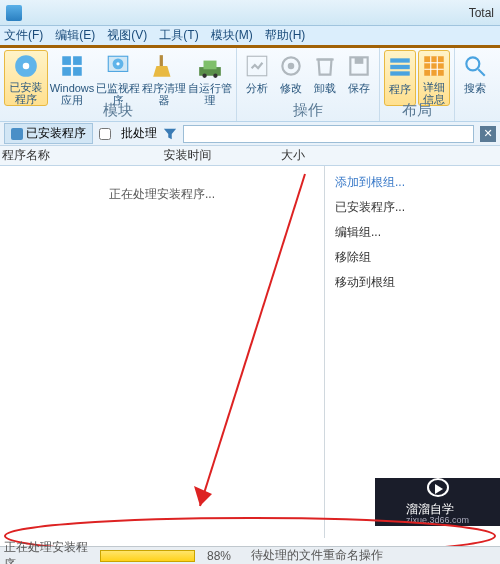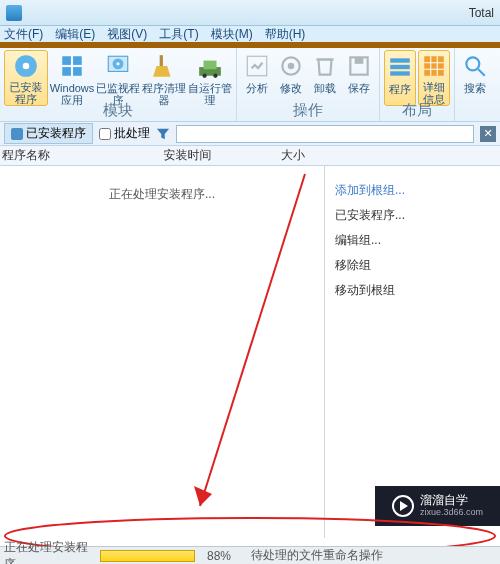--- a/index.html
+++ b/index.html
@@ -1,51 +1,51 @@
 <!DOCTYPE html>
 <html><head>
 <meta charset="utf-8">
 <style>
 * { margin: 0; padding: 0; box-sizing: border-box; font-family: "Microsoft YaHei", sans-serif; font-size: 12px; }
 body { width: 500px; height: 564px; background: #fff; overflow: hidden; position: relative; }
 .titlebar { height: 26px; background: linear-gradient(#e6f3fb,#cfe7f5); display: flex; align-items: center; padding: 0 6px; border-bottom: 1px solid #a0c4de; }
 .titlebar .app-icon { width: 16px; height: 16px; margin-right: 6px; background: linear-gradient(#5ab0e8,#2a7fc0); border-radius: 2px; }
 .titlebar .title { flex: 1; text-align: right; color: #333; }
-.menubar { height: 22px; background: #dbeefc; display: flex; align-items: center; padding: 0 4px; gap: 12px; color: #1a4b7a; border-bottom: 6px solid #a16207; }
+.menubar { height: 22px; background: #dbeefc; display: flex; align-items: center; padding: 0 4px; gap: 12px; color: #1a4b7a; border-bottom: 3px solid #a16207; }
 .menubar span { cursor: default; }
 .ribbon { background: linear-gradient(#f7fbff,#e6f1fa); border-bottom: 1px solid #b8d4ea; display: flex; height: 74px; }
 .rgroup { display: flex; flex-direction: column; align-items: center; border-right: 1px solid #c8dcec; padding: 2px 4px 14px; position: relative; }
 .rgroup .row { display: flex; gap: 2px; }
 .rgroup .glabel { position: absolute; bottom: 1px; left: 0; right: 0; text-align: center; font-size: 15px; color: #5a7a95; }
 .rbtn { display: flex; flex-direction: column; align-items: center; justify-content: flex-start; width: 44px; height: 56px; border-radius: 3px; padding-top: 2px; cursor: pointer; }
 .rbtn.small { width: 32px; }
 .rbtn.sel { background: linear-gradient(#fff3c8,#ffe08f); border: 1px solid #e8b942; }
 .rbtn .ic { width: 28px; height: 28px; margin-bottom: 2px; display: flex; align-items: center; justify-content: center; }
 .rbtn .lbl { font-size: 11px; color: #2a577e; text-align: center; line-height: 1.1; }
 .filterbar { height: 24px; background: #e9f2fa; display: flex; align-items: center; padding: 0 4px; border-bottom: 1px solid #c0d6e8; gap: 6px; }
 .filterbar .tabbtn { background: #d2e6f5; border: 1px solid #a5c5de; padding: 1px 6px; display: flex; align-items: center; gap: 3px; }
 .filterbar .tabbtn .tic { width: 12px; height: 12px; background: #4a8fc7; border-radius: 2px; }
-.filterbar .chk { display: flex; align-items: center; gap: 3px; }
+.filterbar .chk { display: flex; align-items: center; gap: 10px; }
 .filterbar .chk input { width: 12px; height: 12px; }
 .filterbar .funnel { width: 14px; height: 14px; color: #3a7bb5; }
 .filterbar .searchbox { flex: 1; border: 1px solid #9cbdd6; height: 18px; padding: 0 4px; background: #fff; }
 .filterbar .closeic { width: 16px; height: 16px; background: #5a7a95; color: #fff; display: flex; align-items: center; justify-content: center; font-size: 11px; cursor: pointer; }
 .cols { height: 20px; background: #f0f6fb; border-bottom: 1px solid #c0d6e8; display: flex; align-items: center; color: #333; }
 .cols .c1 { width: 120px; padding-left: 2px; }
 .cols .c2 { flex: 1; text-align: center; }
 .cols .c3 { width: 70px; text-align: right; padding-right: 20px; }
 .cols .cside { width: 175px; border-left: 1px solid #c0d6e8; }
 .workarea { display: flex; height: 372px; position: relative; }
 .listpane { flex: 1; position: relative; border-right: 1px solid #d0d8de; }
 .listpane .processing { width: 100%; text-align: center; color: #555; margin-top: 20px; }
-.sidepanel { width: 175px; background: #fff; padding: 4px 0; margin-top: 8px; }
+.sidepanel { width: 175px; background: #fff; padding: 4px 0; }
 .sidepanel .sitem { padding: 4px 10px; color: #333; font-size: 12px; cursor: pointer; }
 .sidepanel .sitem.blue { color: #3979c8; }
 .arrow-svg { position: absolute; left: 0; top: 0; width: 325px; height: 372px; pointer-events: none; }
-.watermark { position: absolute; right: 0; bottom: 38px; width: 125px; height: 40px; background: #1a1d2a; display: flex; align-items: center; justify-content: center; gap: 6px; }
+.watermark { position: absolute; right: 0; bottom: 38px; width: 125px; height: 48px; background: #1a1d2a; display: flex; align-items: center; justify-content: center; gap: 6px; flex-direction: column; }
 .watermark .play { width: 22px; height: 22px; border: 2px solid #fff; border-radius: 50%; position: relative; }
 .watermark .play::after { content:''; position:absolute; left:6px; top:4px; border-left:8px solid #fff; border-top:5px solid transparent; border-bottom:5px solid transparent; }
 .watermark .wt { color: #fff; font-size: 13px; display: flex; flex-direction: column; line-height: 1.1; }
 .watermark .wt .sub { font-size: 9px; color: #aab; }
 .ellipse-svg { position: absolute; left: 0; bottom: 8px; width: 500px; height: 60px; pointer-events: none; }
 .statusbar { position: absolute; left: 0; right: 0; bottom: 0; height: 18px; background: #e9eef3; display: flex; align-items: center; font-size: 11px; color: #555; border-top: 1px solid #c0c8ce; }
 .statusbar .st1 { width: 100px; padding-left: 4px; }
 .statusbar .prog { width: 95px; height: 12px; background: linear-gradient(#ffe56b,#ffd21a); border: 1px solid #c9a400; position: relative; margin-right: 4px; }
 .statusbar .st2 { width: 40px; text-align: center; }
 .statusbar .st3 { margin-left: 12px; }

